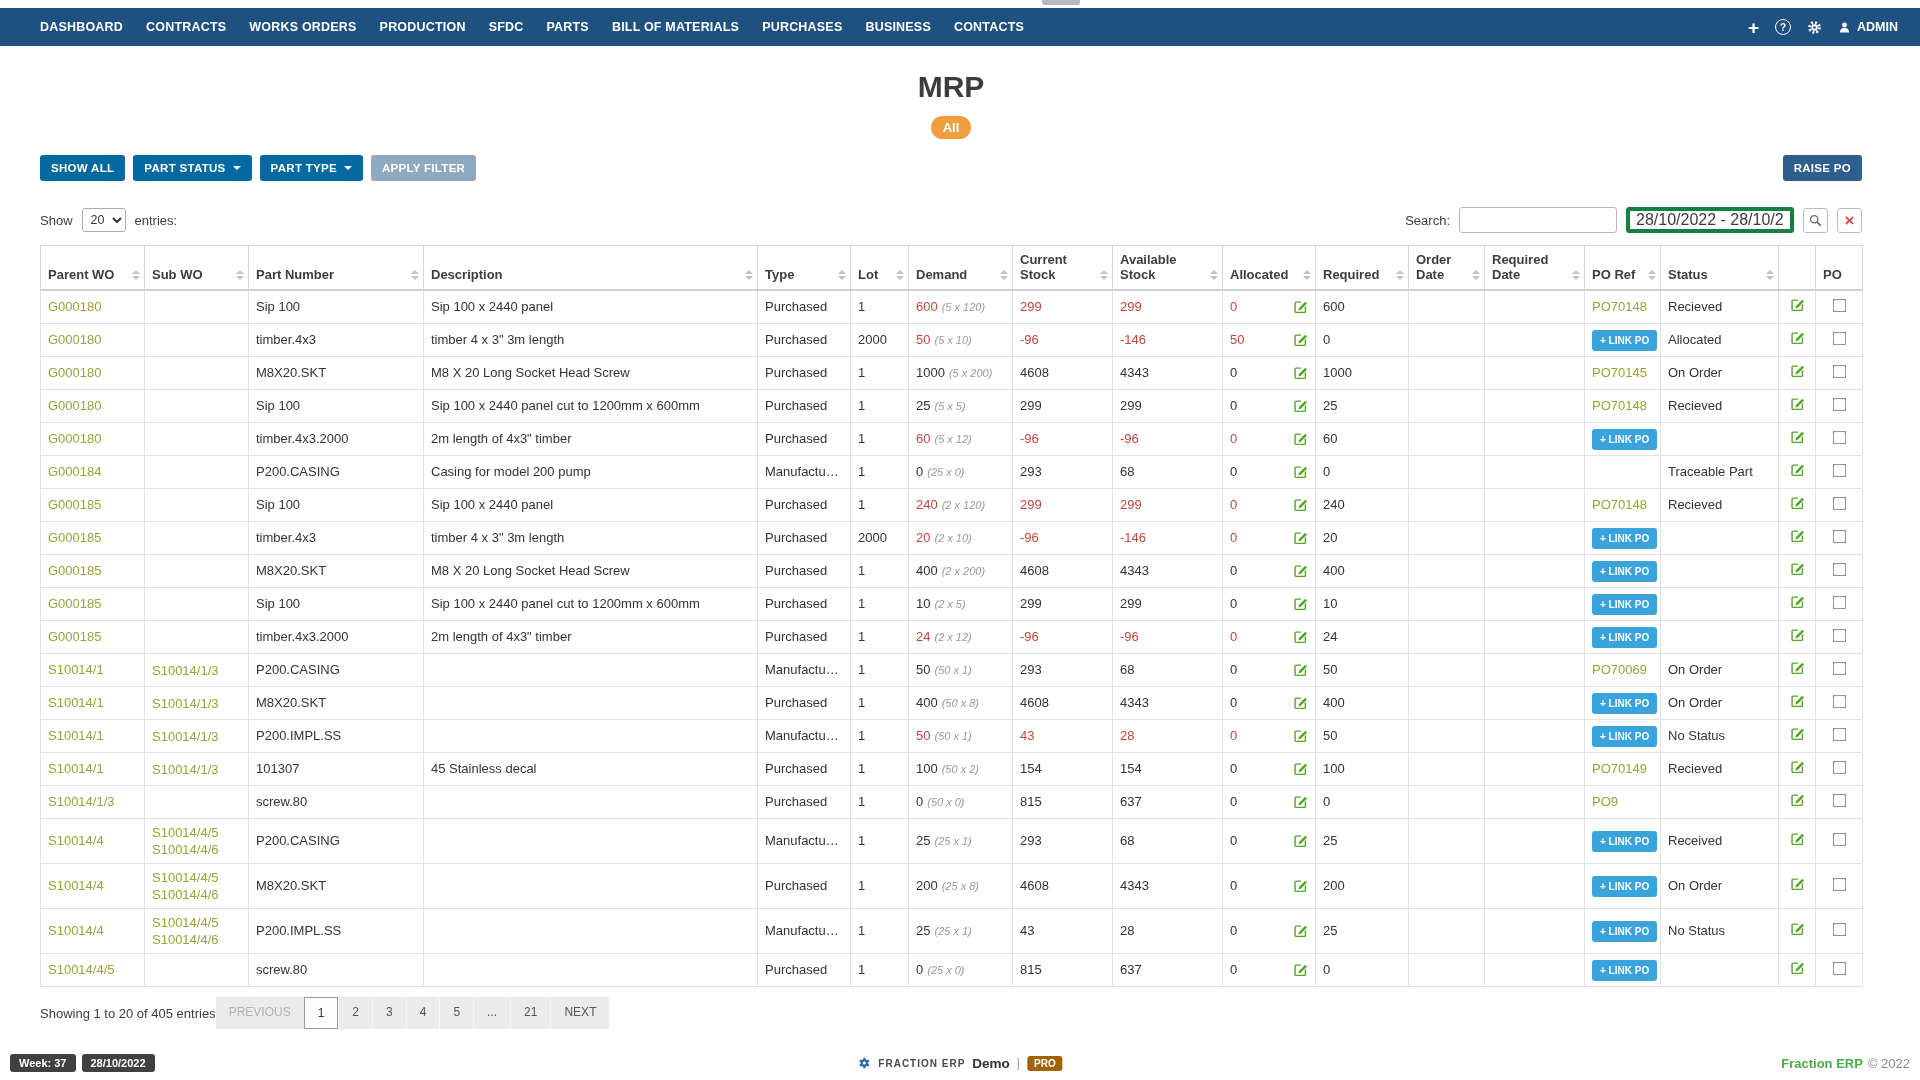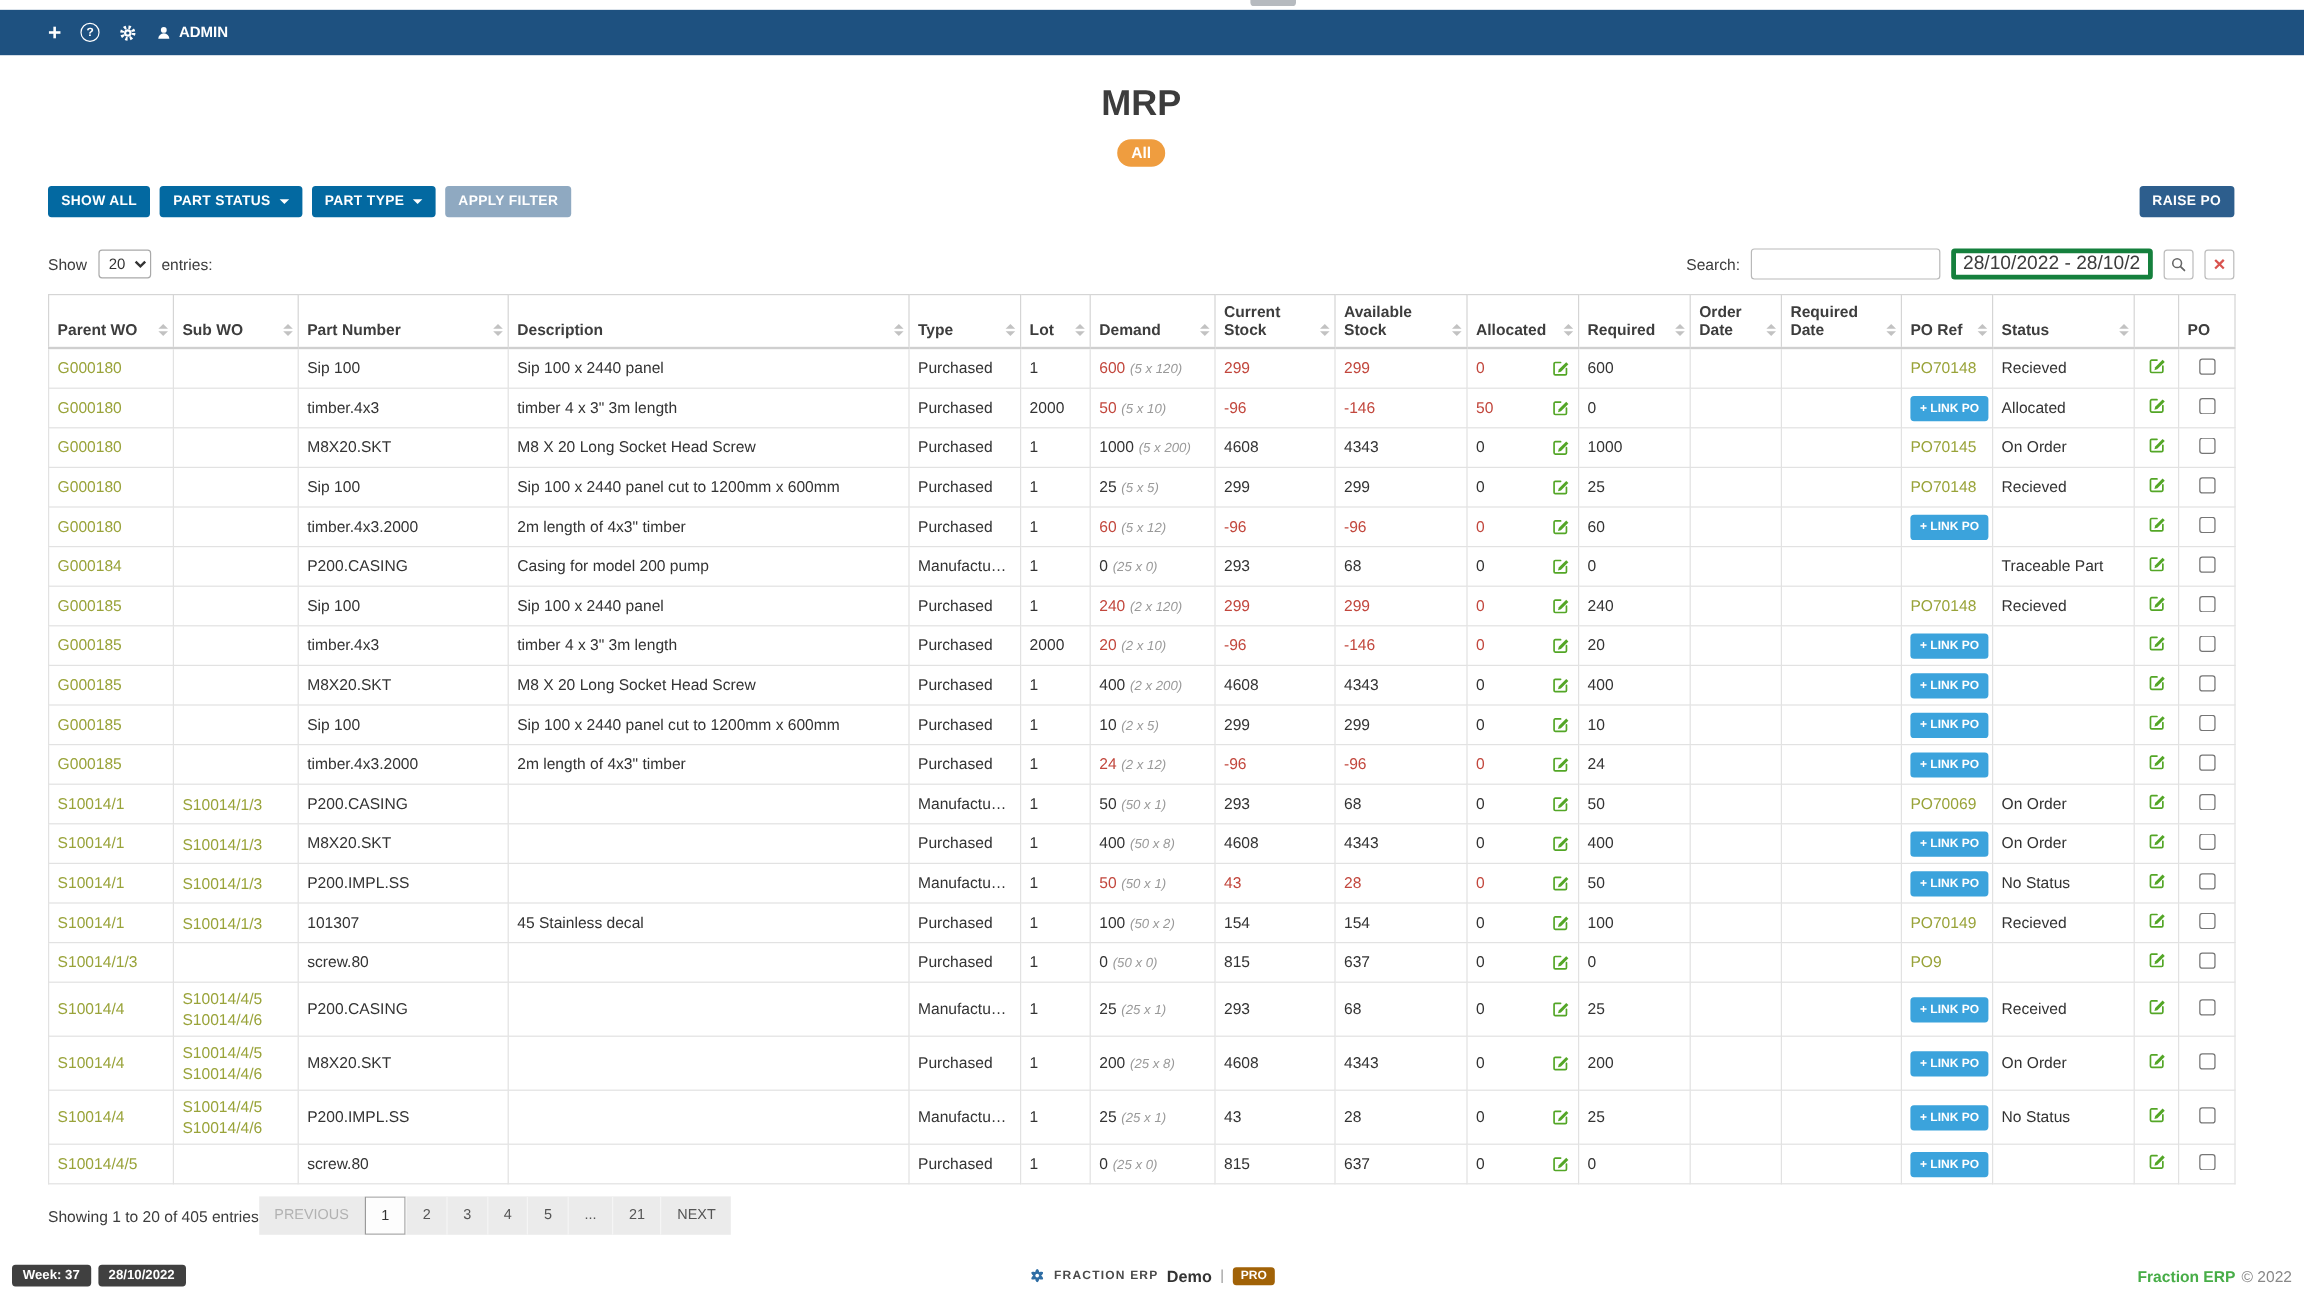--- a/index.html
+++ b/index.html
@@ -88,20 +88,32 @@
   .footer-right .green { color:#47ad47; font-weight:700; }
 </style>
 </head>
 <body>
 
 <div class="top-strip">
   <span class="chrome-nub"></span>
 </div>
 
 <nav class="navbar">
+  <div class="nav-items" id="nav-items">
+      <a class="nav-item">DASHBOARD</a>
+      <a class="nav-item">CONTRACTS</a>
+      <a class="nav-item">WORKS ORDERS</a>
+      <a class="nav-item">PRODUCTION</a>
+      <a class="nav-item">SFDC</a>
+      <a class="nav-item">PARTS</a>
+      <a class="nav-item">BILL OF MATERIALS</a>
+      <a class="nav-item">PURCHASES</a>
+      <a class="nav-item">BUSINESS</a>
+      <a class="nav-item">CONTACTS</a>
+    </div>
   <div class="nav-right">
     <span class="nav-plus">+</span>
     <span class="nav-help">?</span>
     <span class="nav-gear">
       <svg viewBox="0 0 20 20" width="15" height="15">
           <circle cx="10" cy="10" r="6.5" fill="none" stroke="#fff" stroke-width="4" stroke-dasharray="2.5 2.6"></circle>
           <circle cx="10" cy="10" r="4.2" fill="#fff"></circle>
           <circle cx="10" cy="10" r="1.8" fill="#1e5180"></circle>
         </svg>
     </span>

